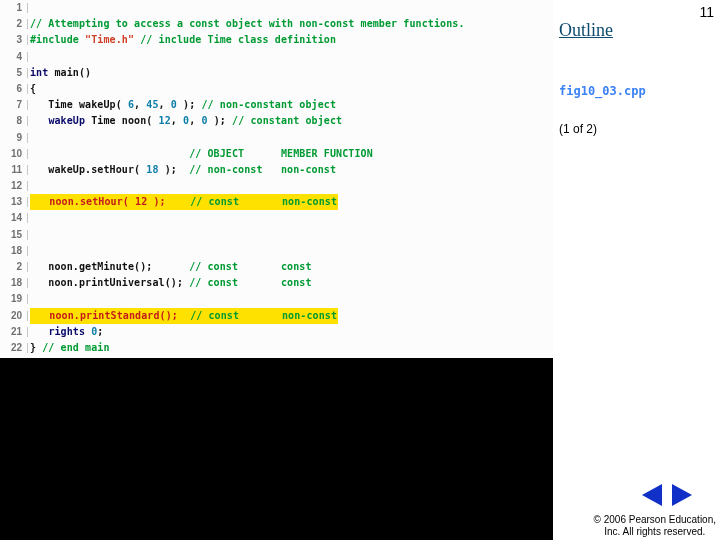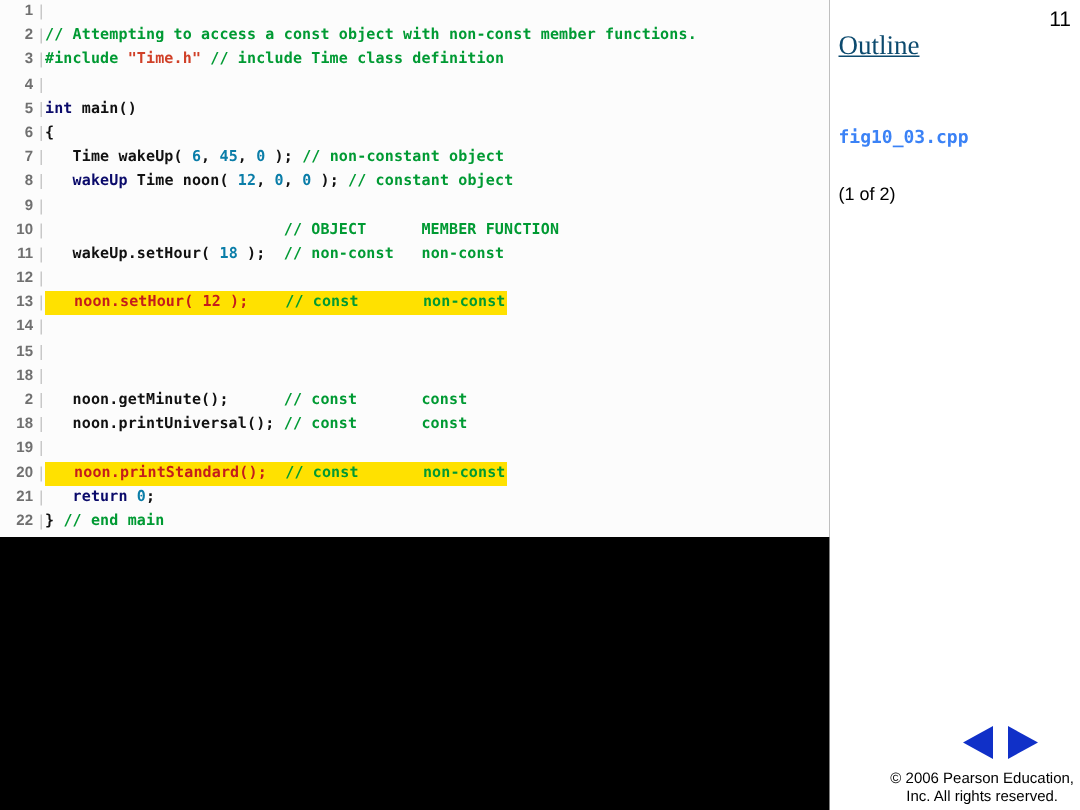--- a/index.html
+++ b/index.html
@@ -219,21 +219,21 @@
       <div class="code-line">
         <div class="ln">19</div>
         <div class="code"></div>
       </div>
       <div class="code-line">
         <div class="ln">20</div>
         <div class="code"><span class="hl"><span class="c-err">   noon.printStandard();  </span><span class="c-comment">// const       non-const</span></span></div>
       </div>
       <div class="code-line">
         <div class="ln">21</div>
-        <div class="code"><span class="c-text">   </span><span class="c-key">return</span><span class="c-text"> </span><span class="c-num">0</span><span class="c-text">;</span></div>
+        <div class="code"><span class="c-text">   </span><span class="c-key">rights</span><span class="c-text"> </span><span class="c-num">0</span><span class="c-text">;</span></div>
       </div>
       <div class="code-line">
         <div class="ln">22</div>
         <div class="code"><span class="c-text">} </span><span class="c-comment">// end main</span></div>
       </div>
     </div>
 
   <div class="right-panel">
     <div class="page-num">11</div>
     <div class="outline">Outline</div>

